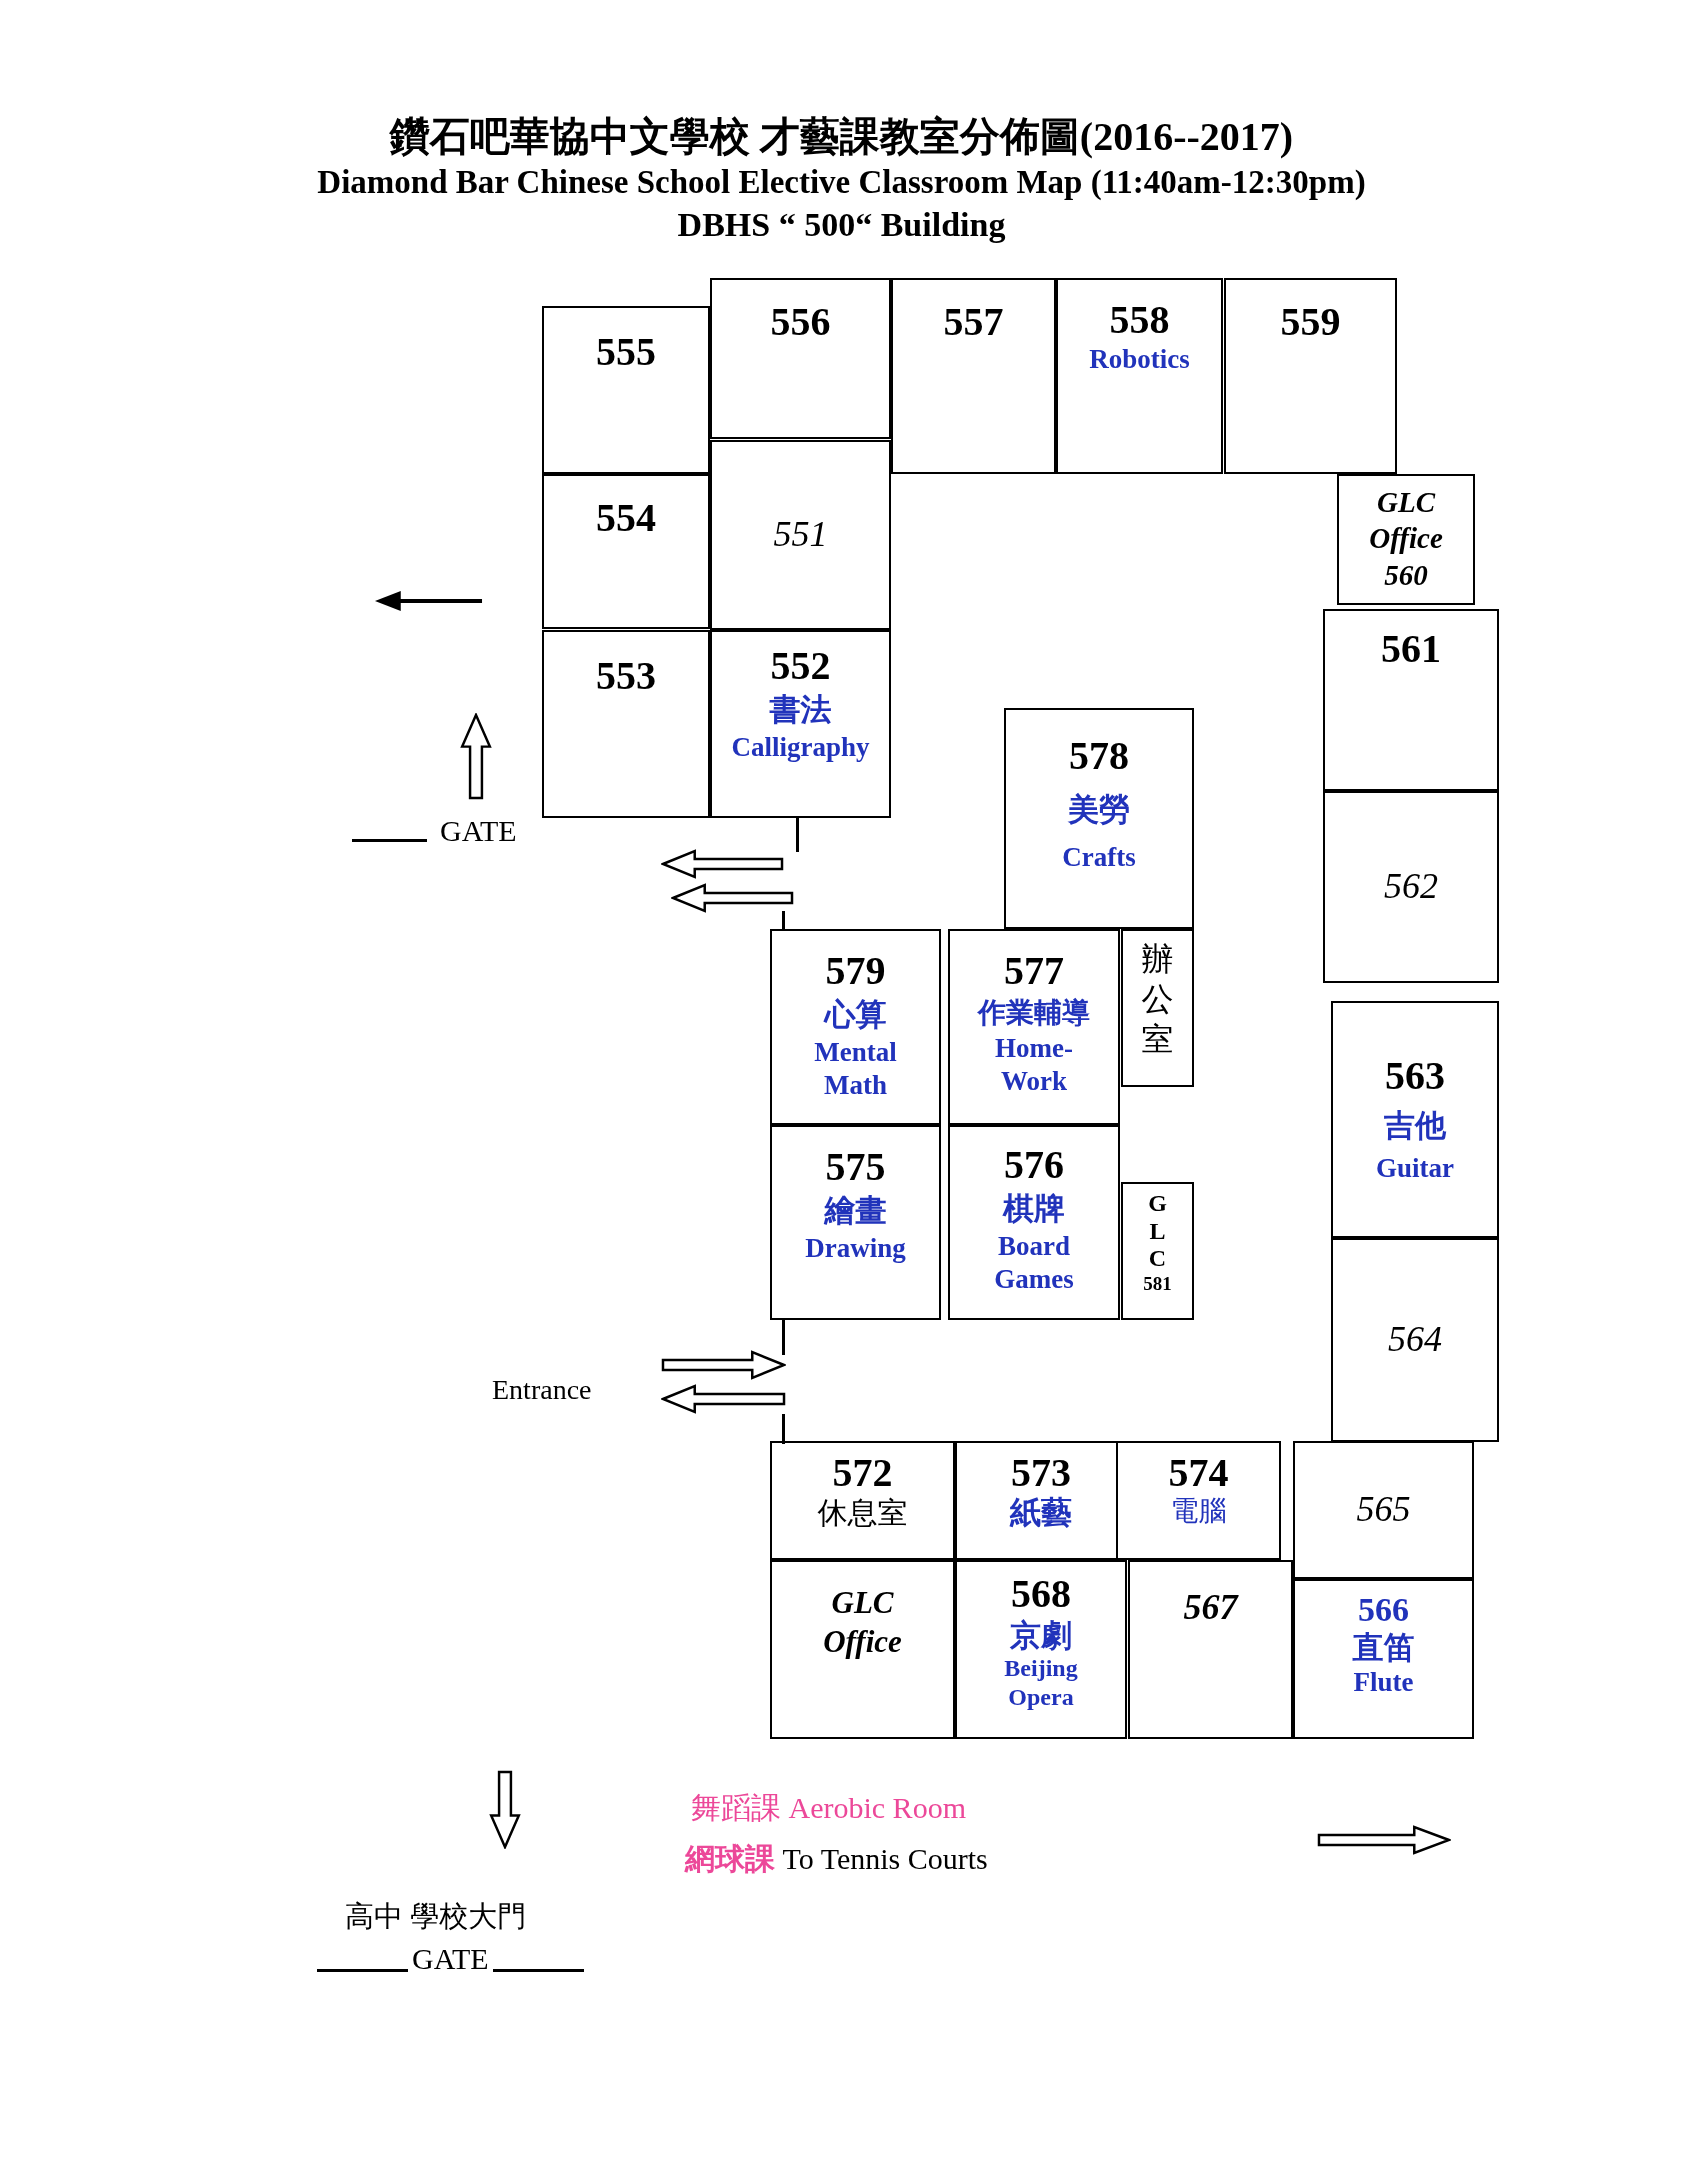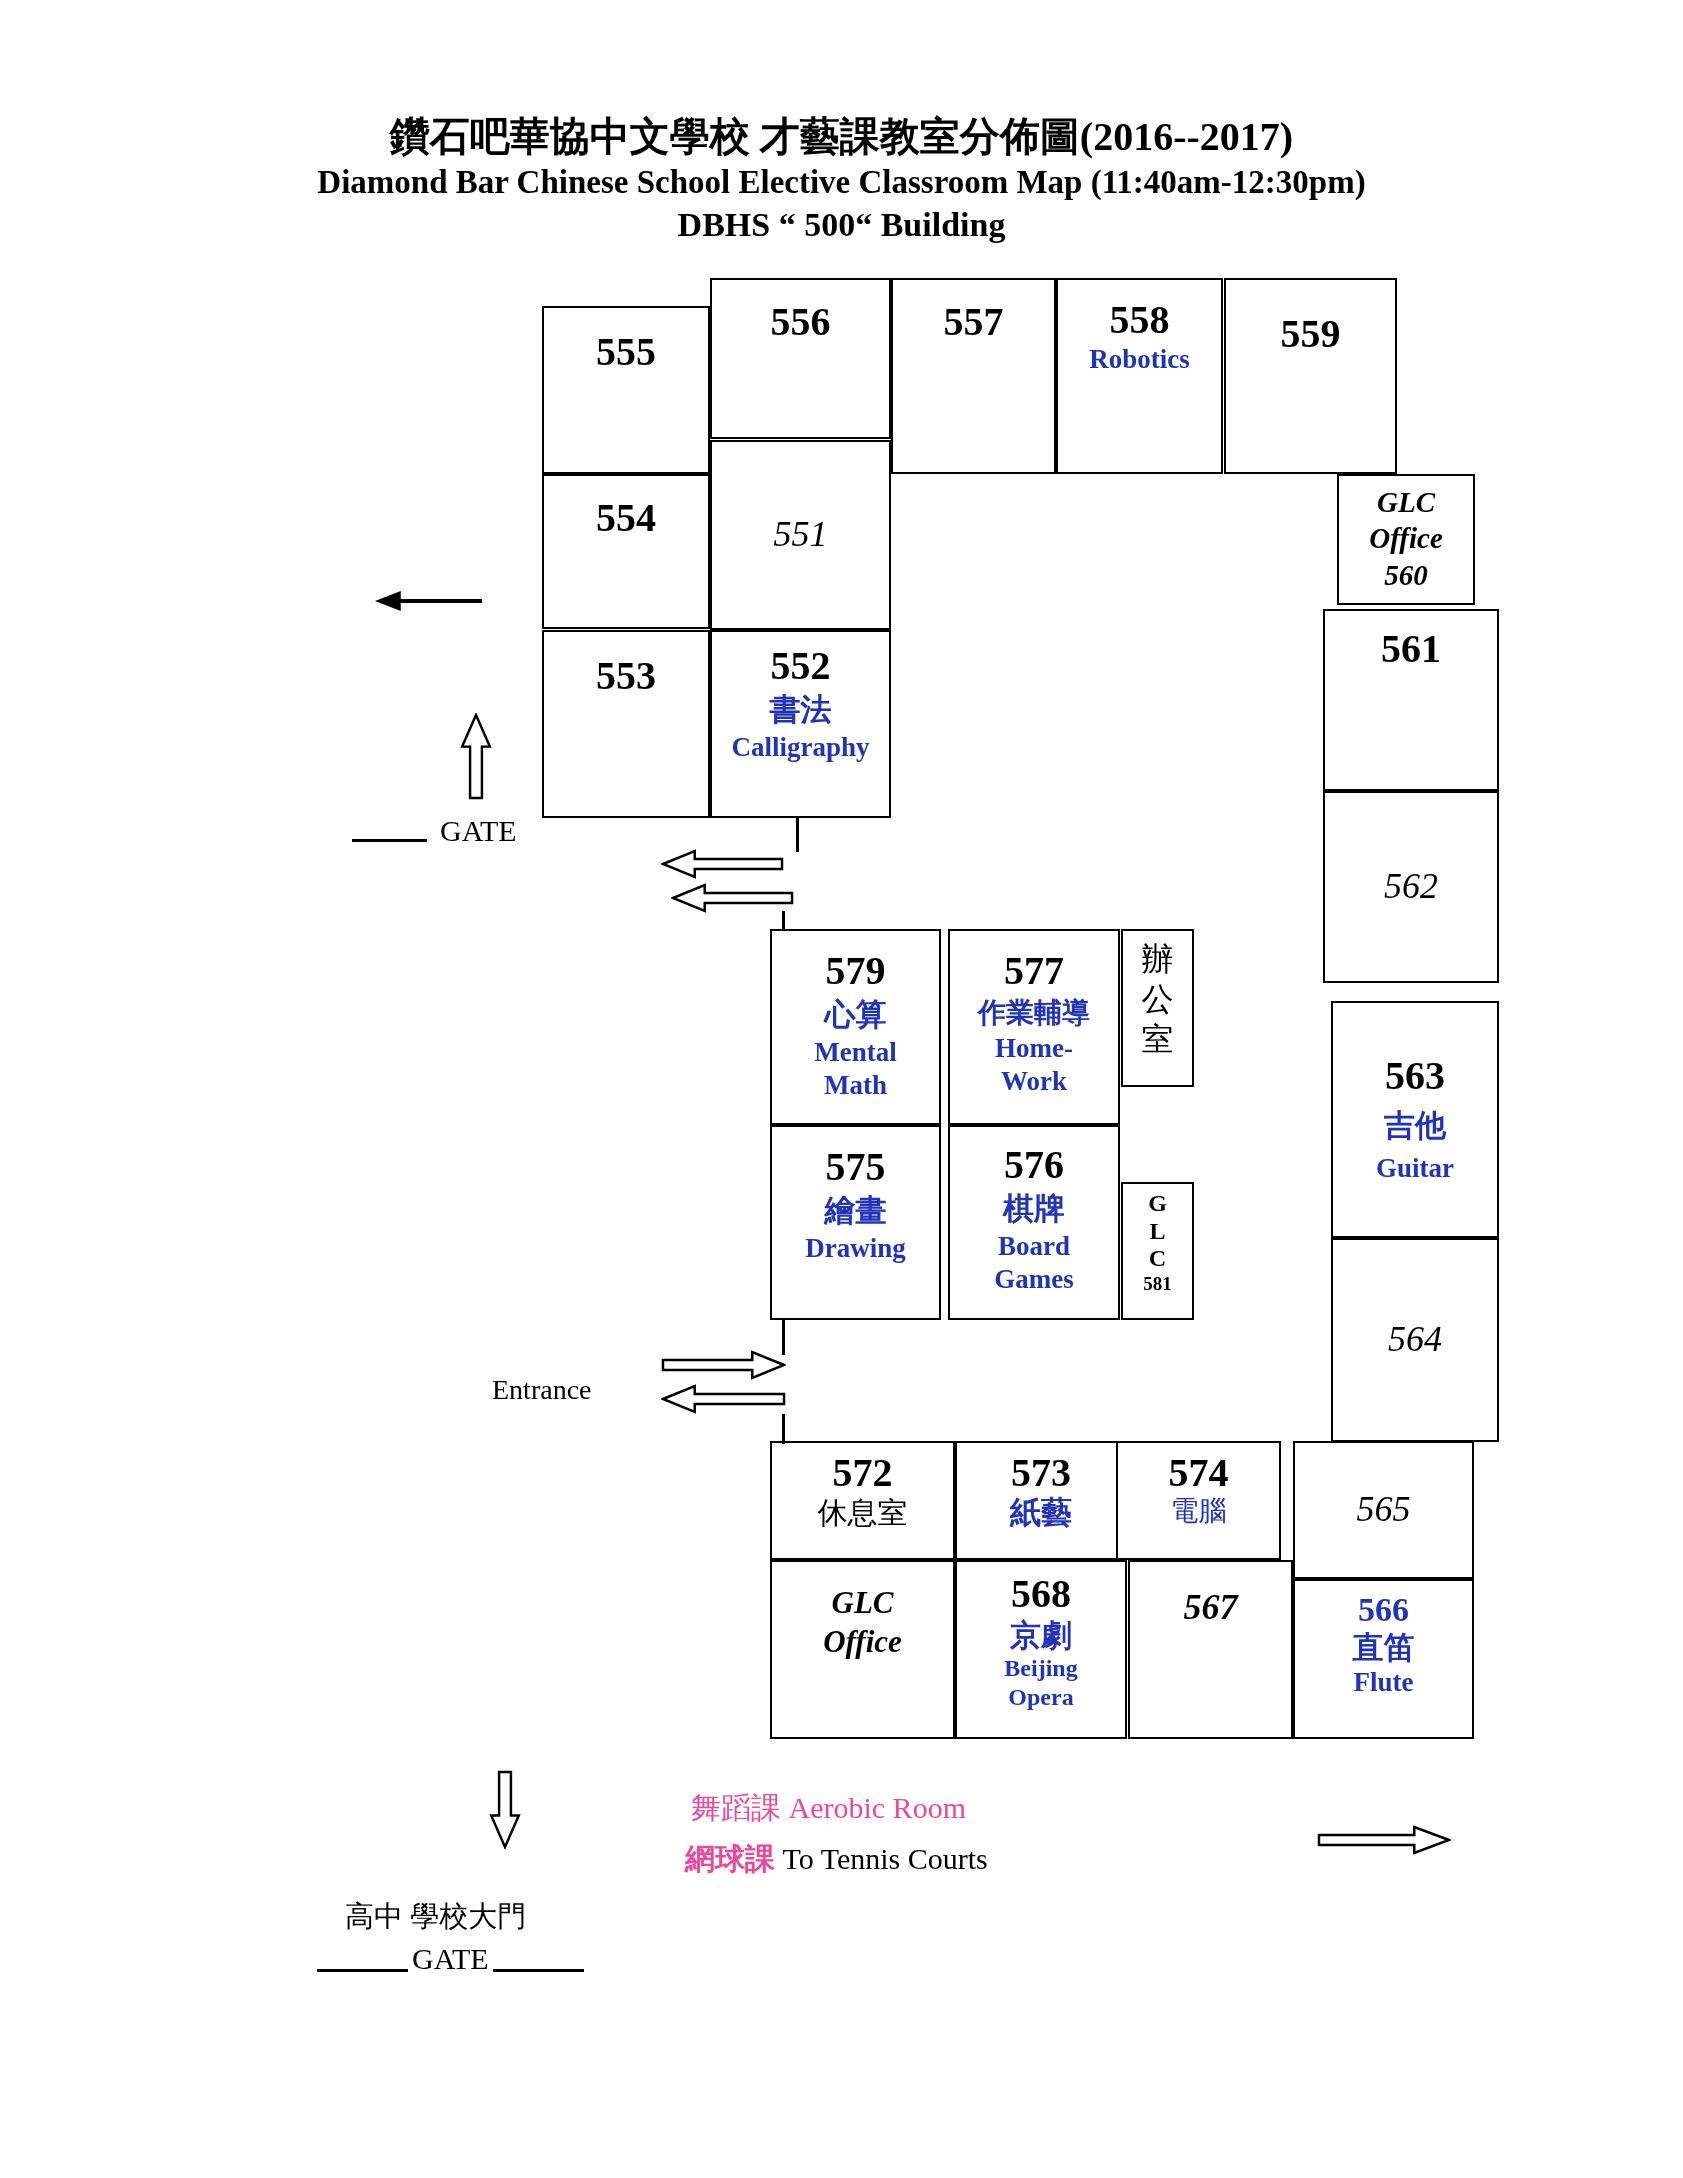--- a/index.html
+++ b/index.html
@@ -46,21 +46,21 @@
   <div class="room" style="left:710px;top:278px;width:181px;height:161px;padding-top:20px;">
     <span class="num">556</span>
   </div>
   <div class="room" style="left:891px;top:278px;width:165px;height:196px;padding-top:20px;">
     <span class="num">557</span>
   </div>
   <div class="room" style="left:1056px;top:278px;width:167px;height:196px;padding-top:18px;">
     <span class="num">558</span>
     <span class="en">Robotics</span>
   </div>
-  <div class="room" style="left:1224px;top:278px;width:173px;height:196px;padding-top:32px;">
+  <div class="room" style="left:1224px;top:278px;width:173px;height:196px;padding-top:20px;">
     <span class="num">559</span>
   </div>
   <div class="room" style="left:542px;top:474px;width:168px;height:155px;padding-top:20px;">
     <span class="num">554</span>
   </div>
   <div class="room center" style="left:710px;top:440px;width:181px;height:190px;">
     <span class="numi">551</span>
   </div>
   <div class="room" style="left:542px;top:630px;width:168px;height:188px;padding-top:22px;">
     <span class="num">553</span>
@@ -84,20 +84,25 @@
   </div>
   <div class="room center" style="left:1331px;top:1001px;width:168px;height:237px;row-gap:6px;">
     <span class="num">563</span>
     <span class="zh">吉他</span>
     <span class="en">Guitar</span>
   </div>
   <div class="room center" style="left:1331px;top:1238px;width:168px;height:204px;">
     <span class="numi">564</span>
   </div>
 
+  <div class="room" style="left:1004px;top:708px;width:190px;height:221px;padding-top:24px;row-gap:10px;">
+    <span class="num">578</span>
+    <span class="zh">美勞</span>
+    <span class="en">Crafts</span>
+  </div>
   <div class="room" style="left:770px;top:929px;width:171px;height:196px;padding-top:18px;">
     <span class="num">579</span>
     <span class="zh">心算</span>
     <span class="en">Mental</span>
     <span class="en">Math</span>
   </div>
   <div class="room" style="left:948px;top:929px;width:172px;height:196px;padding-top:18px;">
     <span class="num">577</span>
     <span class="zh" style="font-size:28px;">作業輔導</span>
     <span class="en">Home-</span>

